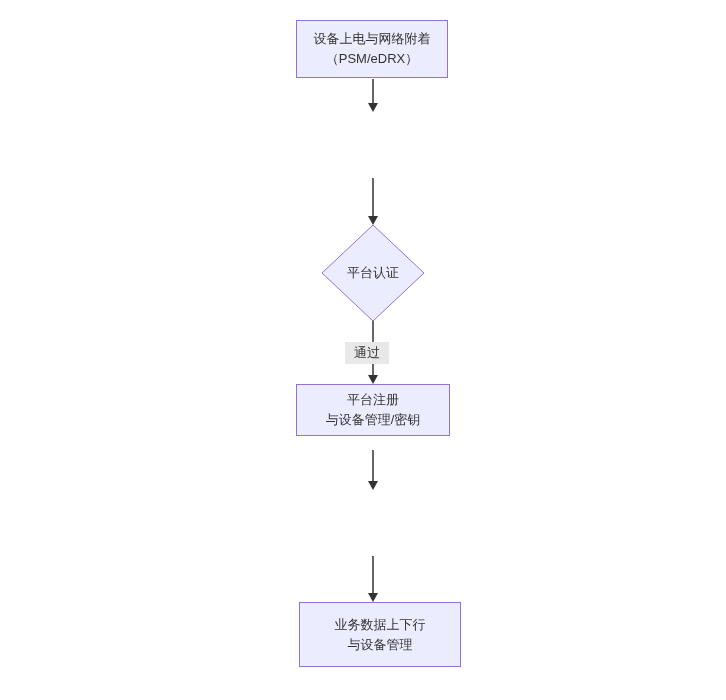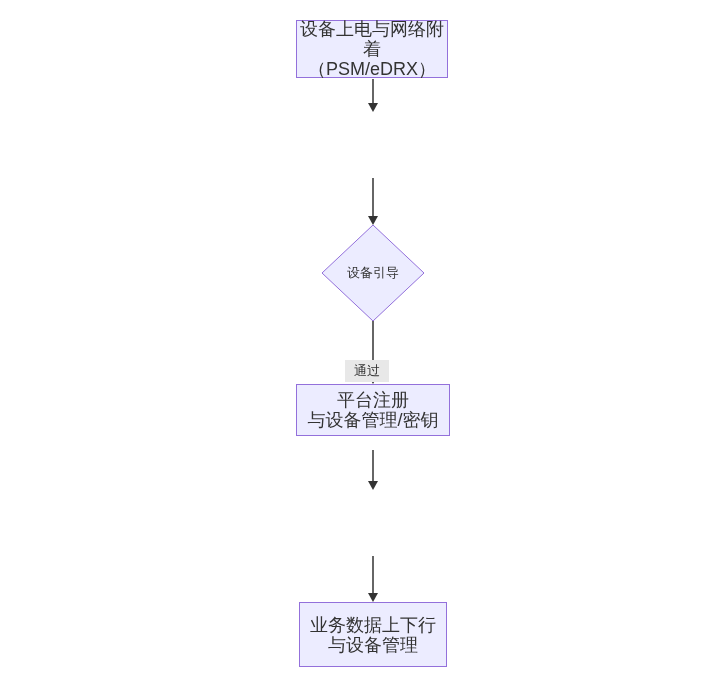--- a/index.html
+++ b/index.html
@@ -42,49 +42,48 @@
   }
   .node{
     position:absolute;
     box-sizing:border-box;
     background:var(--node-fill);
     border:1px solid var(--node-border);
     display:flex;
     flex-direction:column;
     align-items:center;
     justify-content:center;
-    font-size:18px;
+    font-size:13px;
     line-height:20px;
     text-align:center;
     color:var(--text);
   }
   .diamond-label{
     position:absolute;
     left:322px;top:263px;width:102px;height:20px;
     text-align:center;
     font-size:13px;
     line-height:20px;
     color:var(--text);
   }
   .edge-label{
     position:absolute;
     left:345px;top:342px;width:44px;height:22px;
     background:var(--edge-label-bg);
     text-align:center;
     font-size:13px;
     line-height:22px;
     color:var(--text);
-    margin-top:18px;
   }
   
   .n1{left:296px;top:20px;width:152px;height:58px;}
   .n2{left:299px;top:112px;width:148px;height:66px;}
   .n3{left:296px;top:384px;width:154px;height:52px;}
   .n4{left:296px;top:490px;width:154px;height:66px;}
-  .n5{left:299px;top:602px;width:148px;height:65px;}
+  .n5{left:299px;top:602px;width:162px;height:65px;}
 </style>
 </head>
 <body>
 
 <div class="canvas">
 
   <svg class="edges" width="726" height="700" viewBox="0 0 726 700">
 
     <polygon class="diamond" points="373,225 424,273 373,321 322,273"></polygon>
 
@@ -113,21 +112,21 @@
       <polygon class="head" points="368,593 378,593 373,602"></polygon>
     </g>
   </svg>
 
   <div class="node n1">
     <span>设备上电与网络附着</span>
     <span>（PSM/eDRX）</span>
   </div>
 
 
-  <div class="diamond-label">设备引导</div>
+  <div class="diamond-label">平台认证</div>
 
   <div class="edge-label">通过</div>
 
   <div class="node n3">
     <span>平台注册</span>
     <span>与设备管理/密钥</span>
   </div>
 
 
   <div class="node n5">

